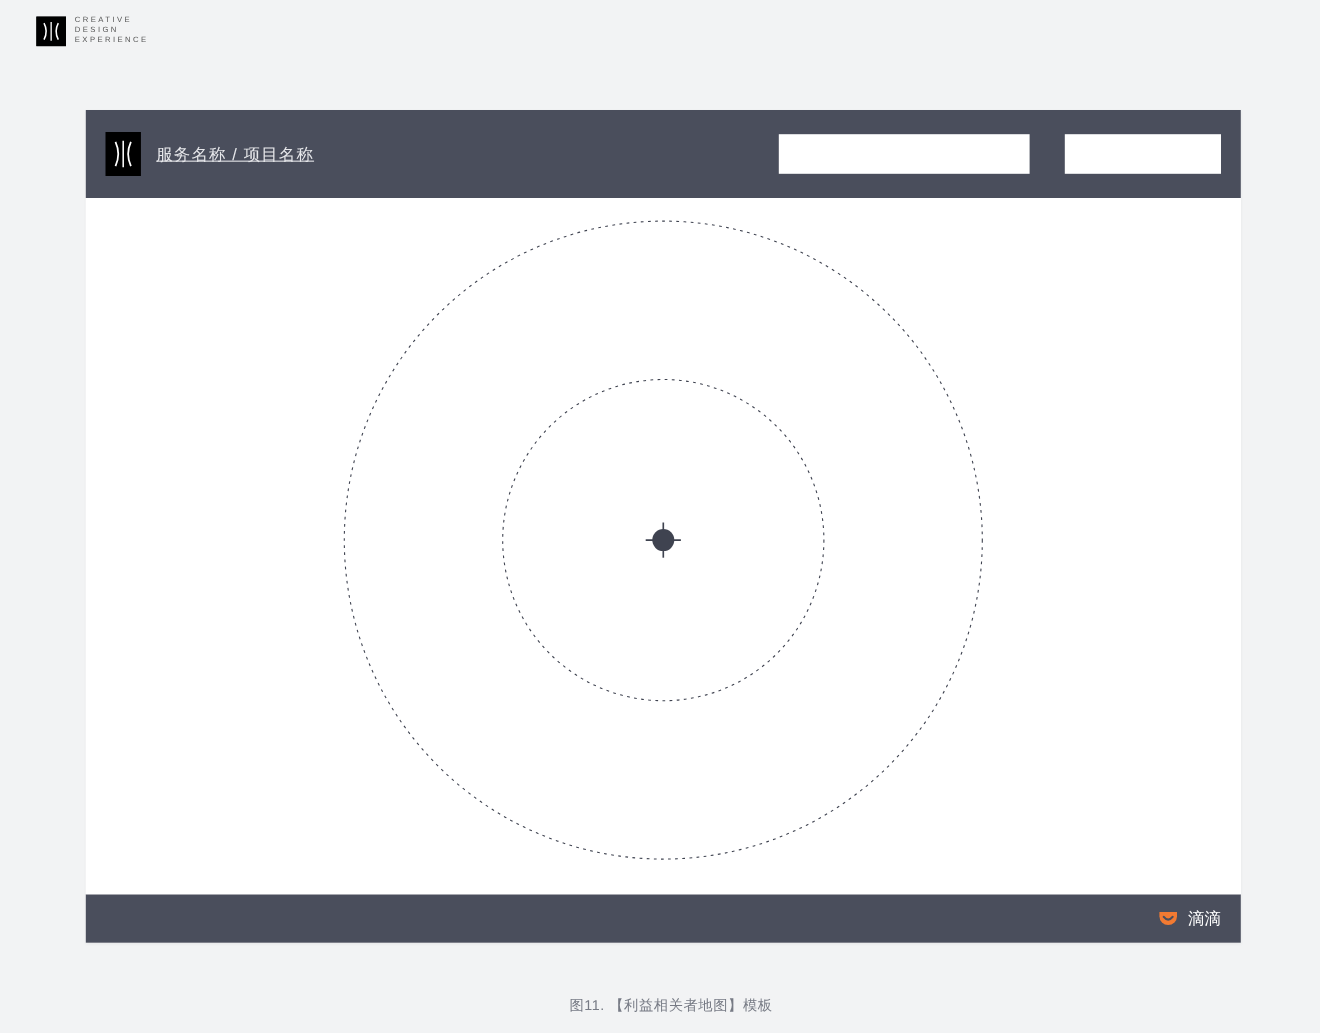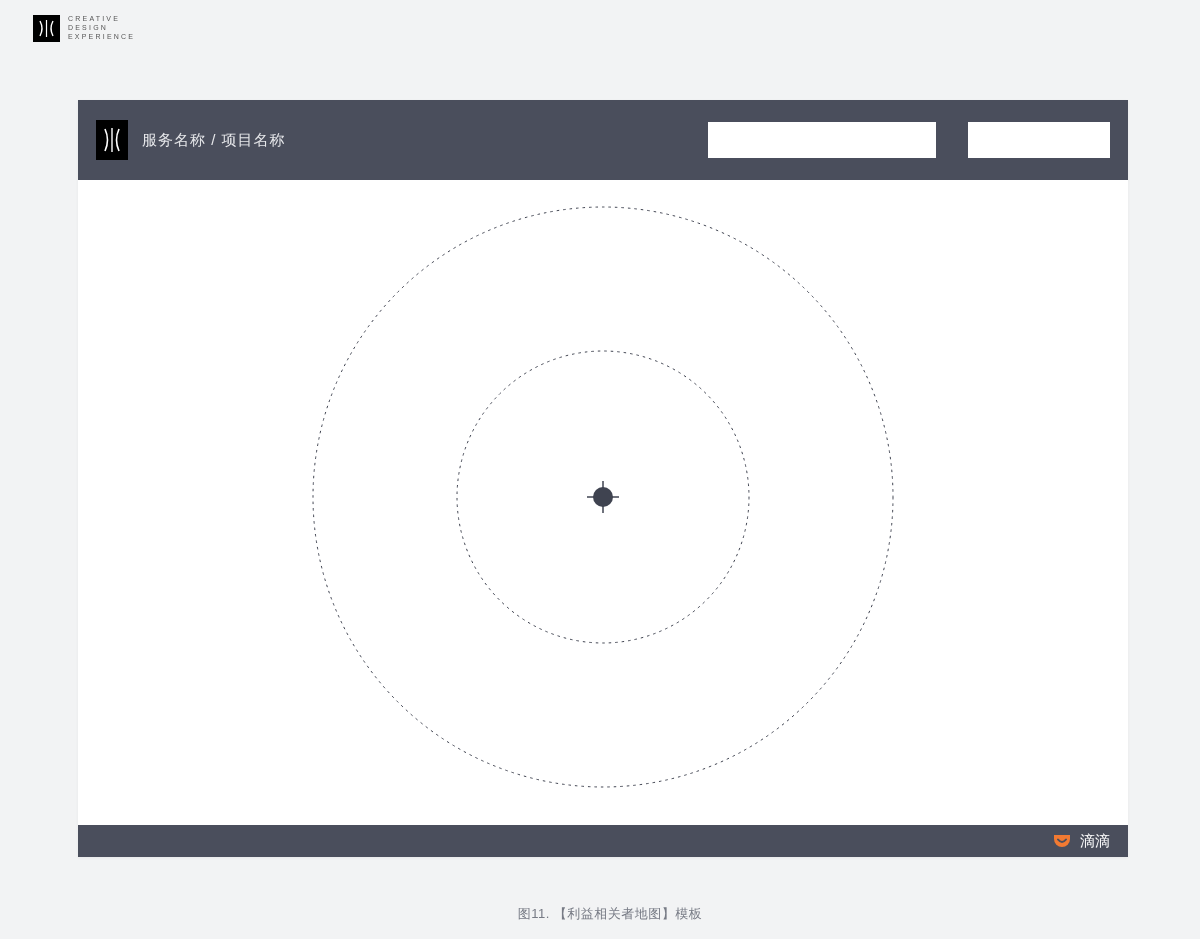--- a/index.html
+++ b/index.html
@@ -63,20 +63,21 @@
     height: 40px;
     background: #000;
     display: flex;
     align-items: center;
     justify-content: center;
   }
   .card-header-title {
     color: #e6e7ea;
     font-size: 15px;
     letter-spacing: 1px;
+    text-decoration: underline;
   }
   .header-spacer { flex: 1; }
   .header-slot {
     background: #fff;
     height: 36px;
   }
   .header-slot.wide  { width: 228px; margin-right: 18px; }
   .header-slot.small { width: 142px; }
 
   .card-body {
@@ -86,21 +87,21 @@
     overflow: hidden;
   }
   .diagram-svg {
     position: absolute;
     inset: 0;
     width: 100%;
     height: 100%;
   }
 
   .card-footer {
-    height: 32px;
+    height: 44px;
     background: #4a4e5c;
     display: flex;
     align-items: center;
     justify-content: flex-end;
     padding: 0 18px;
     gap: 8px;
     color: #fff;
     font-size: 15px;
   }
   .didi-icon {

